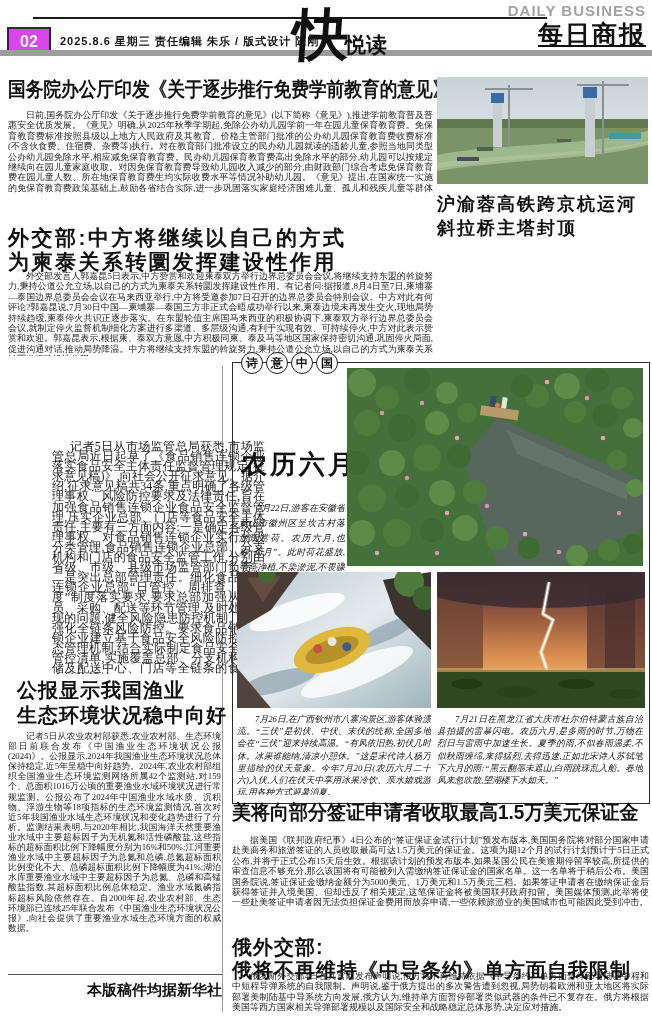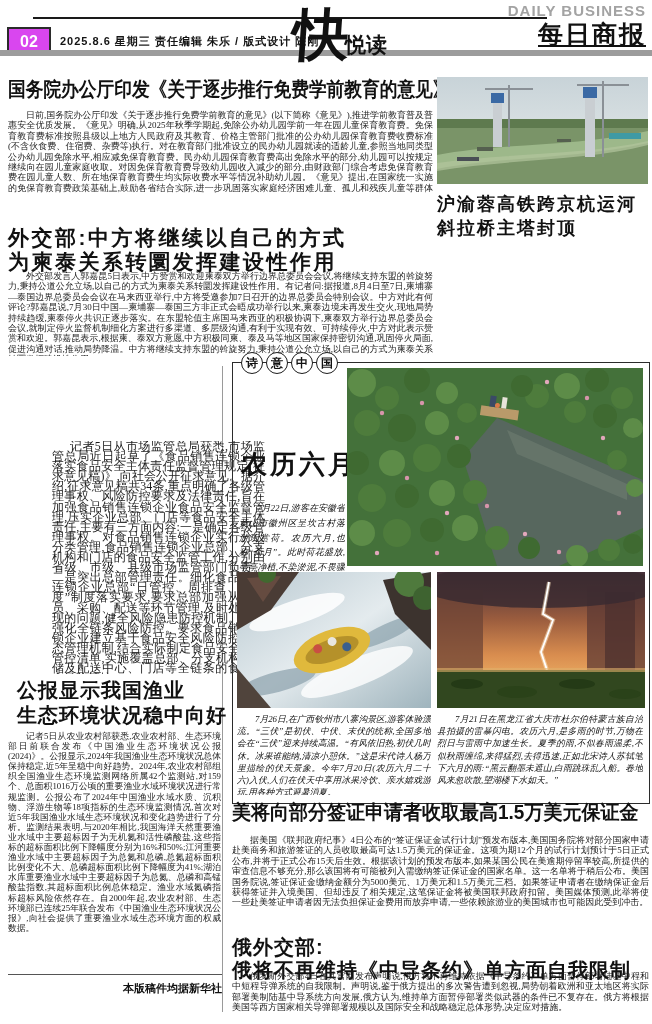--- a/index.html
+++ b/index.html
@@ -36,21 +36,21 @@
   .b-main{left:8px;top:110px;width:425px;height:83px;}
   .b-mofa{left:8px;top:271px;width:425px;height:85px;}
   .b-bridge{left:437px;top:244px;width:211px;height:110px;font-size:9.5px;line-height:13.4px;
             font-style:italic;text-align:justify;}
   .b-mkt{left:8px;top:441px;width:213px;height:233px;font-size:12px;line-height:10.1px;margin-left:44px;}
   .b-fish{left:8px;top:731px;width:213px;height:238px;font-size:8.8px;line-height:10.1px;}
   .b-visa{left:232px;top:835px;width:417px;height:81px;}
   .b-rus{left:232px;top:971px;width:417px;height:49px;}
   .divider-v{left:222px;top:366px;width:1px;height:646px;background:#9a9a9a;}
   .foot-rule{left:8px;top:974px;width:214px;height:1px;background:#555;}
-  .footer-credit{left:8px;top:981px;width:214px;text-align:right;font-size:11px;font-weight:bold;}
+  .footer-credit{left:8px;top:981px;width:214px;text-align:right;font-size:15px;font-weight:bold;}
   
   .poetry-box{left:232px;top:362px;width:416px;height:440px;border:1px solid #2b2b2b;}
   .poetry-label{position:absolute;left:8px;top:-11px;display:flex;gap:3px;z-index:2;}
   .poetry-label .circ{width:20px;height:20px;border:1.5px solid #1c1c1c;border-radius:50%;background:#fff;
        font-weight:bold;font-size:12px;line-height:20px;text-align:center;
        font-family:"Liberation Sans",sans-serif;}
   .lunar-title{position:absolute;left:8px;top:84px;font-size:26px;font-weight:bold;letter-spacing:3px;
        font-family:"DejaVu Serif",serif;}
   .lunar-text{position:absolute;left:6px;top:138px;width:106px;height:200px;font-size:9px;
        font-style:italic;line-height:14.8px;text-align:justify;overflow:hidden;}

